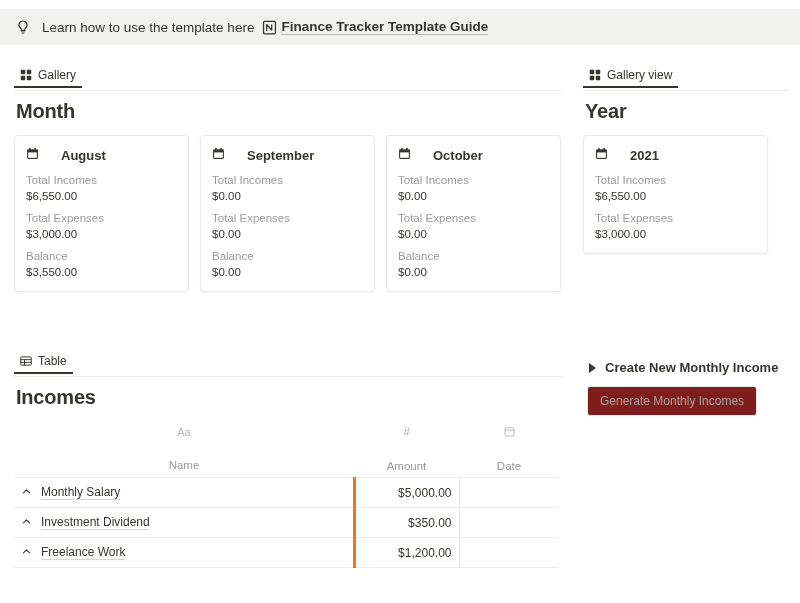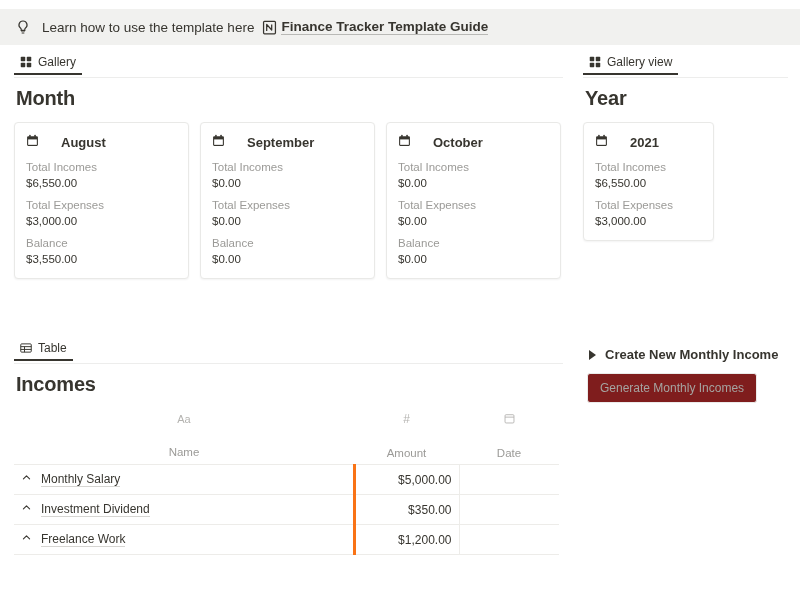--- a/index.html
+++ b/index.html
@@ -56,21 +56,21 @@
     color: #37352f;
     border-bottom: 1px solid #b9b9b6;
     text-decoration: none;
     white-space: nowrap;
   }
 
   
   .cols {
     display: flex;
     padding: 0;
-    margin-top: 9px;
+    margin-top: 22px;
   }
   .col-left { width: 575px; padding-left: 14px; }
   .col-right { width: 225px; padding-left: 8px; }
 
   
   .db-tabs {
     position: relative;
     height: 24px;
     margin-bottom: 6px;
   }
@@ -129,21 +129,21 @@
     margin-bottom: 4px;
   }
   .card-prop-value {
     font-size: 11.5px;
     color: #37352f;
     margin-bottom: 10px;
   }
   .card-prop-value:last-child { margin-bottom: 0; }
 
   
-  .card-year { width: 131px; }
+  .card-year { width: 185px; }
 
   
   .lower {
     display: flex;
     margin-top: 61px;
   }
   .lower-left { width: 575px; padding-left: 14px; }
   .lower-right { width: 225px; padding-left: 8px; }
 
   
@@ -167,21 +167,21 @@
     font-size: 12px;
     color: #37352f;
     padding: 7px 7px;
     border-bottom: 1px solid #edece9;
     height: 26px;
   }
   .col-name  { width: 340px; }
   .col-amt   { width: 105px; border-left: 3px solid #f97316; }
   .col-date  { width: 100px; border-left: 1px solid #edece9; }
   th.col-amt, th.col-date { border-left: none; }
-  .cell-name { display: flex; align-items: flex-start; gap: 9px; }
+  .cell-name { display: flex; align-items: center; gap: 9px; }
   .row-link {
     border-bottom: 1px solid #d6d5d2;
     font-size: 12px;
     color: #37352f;
   }
   .cell-amt { text-align: right; }
 
   
   .toggle-row {
     display: flex;

